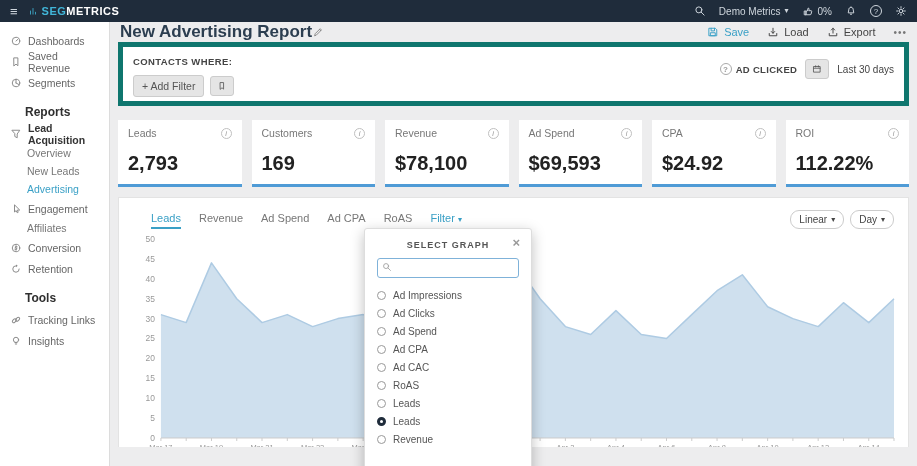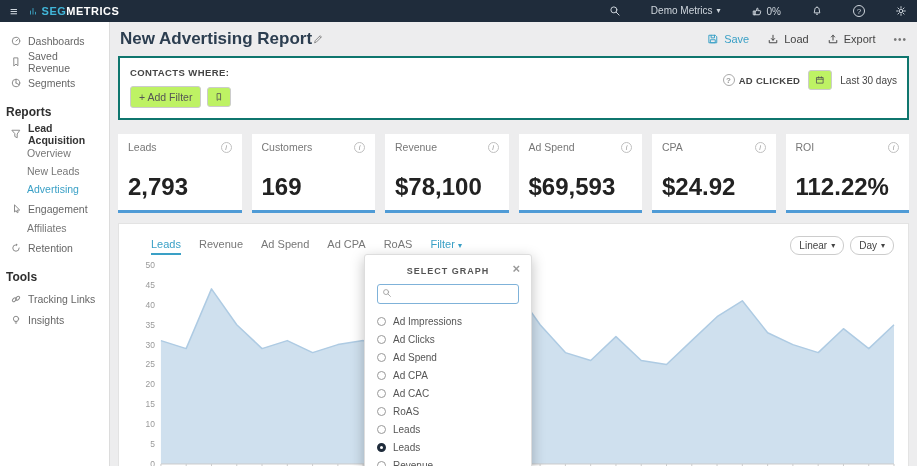--- a/index.html
+++ b/index.html
@@ -7,68 +7,68 @@
 .app{position:relative;width:917px;height:466px;overflow:hidden;background:#ededee;
   font-family:"Liberation Sans",sans-serif;font-size:11px;color:#444}
 
 
 .topbar{position:absolute;top:0;left:0;right:0;height:22px;background:#1f2c3b;color:#fff;
   display:flex;align-items:center;padding:0 10px;gap:10px;z-index:40}
 .topbar .hamburger{font-size:13px;cursor:pointer;color:#cfd6dd}
 .logo{display:flex;align-items:center;gap:4px;font-weight:bold;font-size:11px;letter-spacing:.5px}
 .logo .seg{color:#41b6d9}
 .logo .met{color:#fff}
-.topbar-right{margin-left:auto;display:flex;align-items:flex-start;gap:30px;color:#cfd6dd;font-size:10px}
+.topbar-right{margin-left:auto;display:flex;align-items:center;gap:13px;color:#cfd6dd;font-size:10px}
 .topbar-right .grp{display:flex;align-items:center;gap:4px;cursor:pointer}
 .caret{font-size:8px;line-height:1}
 .circle-glyph{display:inline-block;width:12px;height:12px;border:1px solid #cfd6dd;border-radius:50%;
   font-size:8px;line-height:11px;text-align:center}
 
 
 .sidebar{position:absolute;top:22px;left:0;bottom:0;width:110px;background:#fff;
   border-right:1px solid #dcdcdc;padding-top:8px;z-index:30;overflow:hidden}
 .nav-item{display:flex;align-items:center;gap:6px;padding:4px 10px;color:#666;cursor:pointer;font-size:10.5px;height:21px}
 .nav-item .ic{color:#8a8a8a;flex:0 0 auto}
 .nav-item.bold{font-weight:bold;color:#333}
 .nav-item.indent{padding-left:27px;height:18px;font-size:10.5px;color:#777}
 .nav-item.active{color:#3aa0c6}
-.nav-header{font-size:12px;font-weight:bold;color:#2f2f2f;padding:12px 6px 4px}
+.nav-header{font-size:12px;font-weight:bold;color:#2f2f2f;padding:12px 25px 4px}
 
 
 .main{position:absolute;top:22px;left:110px;right:0;bottom:0;overflow:hidden}
-.page-header{height:34px;display:flex;align-items:center;padding:0 10px;gap:0}
+.page-header{height:20px;display:flex;align-items:center;padding:0 10px;gap:0}
 .page-title{font-size:17px;font-weight:bold;color:#2c3e50}
 .page-header .ic{color:#8a8a8a}
 .header-actions{margin-left:auto;display:flex;align-items:center;gap:18px;font-size:11px}
 .action{display:flex;align-items:center;gap:5px;cursor:pointer;color:#444}
 .action.teal{color:#3aa0c6}
 .action .ic{color:inherit}
 .more-dots{color:#777;letter-spacing:1px;cursor:pointer;font-size:10px}
 
 
-.filter-panel{margin:0 8px;background:#fff;border:2px solid #0f766e;height:64px;padding:9px 10px;position:relative}
+.filter-panel{margin:0 8px;background:#fff;border:5px solid #0f766e;height:64px;padding:9px 10px;position:relative}
 .contacts-where{font-size:9.5px;font-weight:bold;color:#444;letter-spacing:.4px}
 .filter-row{margin-top:8px;display:flex;align-items:center;gap:6px}
-.btn{display:inline-flex;align-items:center;gap:4px;border:1px solid #ccc;background:#bef264;border-radius:3px;
+.btn{display:inline-flex;align-items:center;gap:4px;border:1px solid #ccc;background:#e5e5e5;border-radius:3px;
   padding:4px 8px;font-size:10.5px;color:#555;cursor:pointer}
 .icon-btn{padding:4px 6px}
 .filter-right{position:absolute;top:12px;right:10px;display:flex;align-items:center;gap:8px}
 .ad-clicked{display:flex;align-items:center;gap:4px;font-size:9.5px;font-weight:bold;color:#444;letter-spacing:.3px}
 .ad-clicked .circle-glyph{border-color:#aaa;color:#999}
 .range-label{font-size:10px;color:#444}
 .range-dates{border:1px solid #d5d5d5;border-radius:2px;background:#fff;padding:3px 8px;
   font-size:9px;font-style:italic;color:#888}
 
 
 .metrics{display:flex;gap:10px;margin:14px 8px 0}
 .metric-card{flex:1;background:#fff;border-bottom:3px solid #4f9bd6;padding:7px 10px 9px}
 .metric-top{display:flex;align-items:center;justify-content:space-between;font-size:10.5px;color:#777}
 .info-icon{display:inline-block;width:11px;height:11px;border:1px solid #c0c0c0;border-radius:50%;
   color:#9a9a9a;font-size:7.5px;line-height:10px;text-align:center;font-style:italic;cursor:pointer}
-.metric-value{margin-top:20px;font-size:24px;font-weight:bold;color:#222}
+.metric-value{margin-top:13px;font-size:20px;font-weight:bold;color:#222}
 
 
 .chart-panel{margin:10px 8px 0;background:#fff;border:1px solid #e3e3e3;border-bottom:none;
   height:250px;position:relative;padding:7px 8px 0}
 .tabs-row{display:flex;align-items:flex-end;gap:18px;padding:0 6px 0 24px;height:24px}
 .tab{font-size:11px;color:#777;cursor:pointer;padding-bottom:5px}
 .tab.active{color:#3aa0c6;border-bottom:2px solid #3aa0c6;padding-bottom:3px}
 .tab.teal{color:#3aa0c6}
 .tabs-right{margin-left:auto;display:flex;gap:6px}
 .mini-btn{border:1px solid #ccc;background:#fff;border-radius:9px;padding:3px 8px;font-size:10px;color:#444;
@@ -184,20 +184,27 @@
           <span>Advertising</span>
         </div>
         <div class="nav-item">
           <svg class="ic" viewBox="0 0 16 16">
             <path d="M6 3 L6 12 L8.2 10.2 L9.6 13 L11 12.3 L9.6 9.6 L12.4 9.4 Z"></path>
           </svg>
           <span>Engagement</span>
         </div>
         <div class="nav-item indent">
           <span>Affiliates</span>
+        </div>
+        <div class="nav-item">
+          <svg class="ic" viewBox="0 0 16 16">
+            <circle cx="8" cy="8" r="5"></circle>
+            <path d="M8 5 V11 M9.6 6.3 Q8 5.5 7 6.5 Q6.4 7.7 8 8 Q9.7 8.3 9.1 9.5 Q8.1 10.6 6.4 9.7"></path>
+          </svg>
+          <span>Conversion</span>
         </div>
         <div class="nav-item">
           <svg class="ic" viewBox="0 0 16 16">
             <path d="M12.3 8 A4.3 4.3 0 1 1 8 3.7"></path>
             <polygon points="8,1.9 8,5.6 10.3,3.7" fill="currentColor" stroke="none"></polygon>
           </svg>
           <span>Retention</span>
         </div>
         <div class="nav-header">Tools</div>
         <div class="nav-item">

